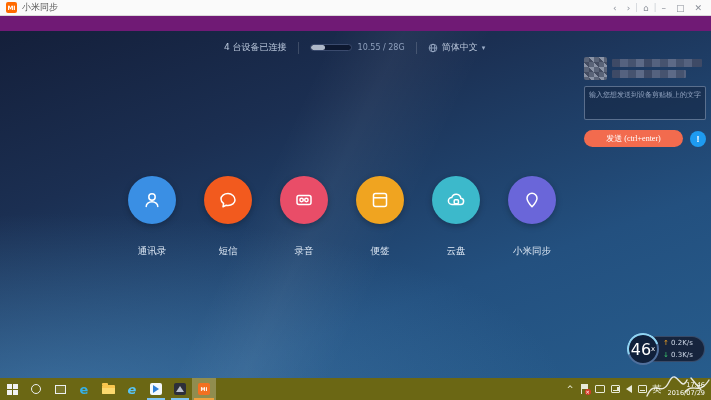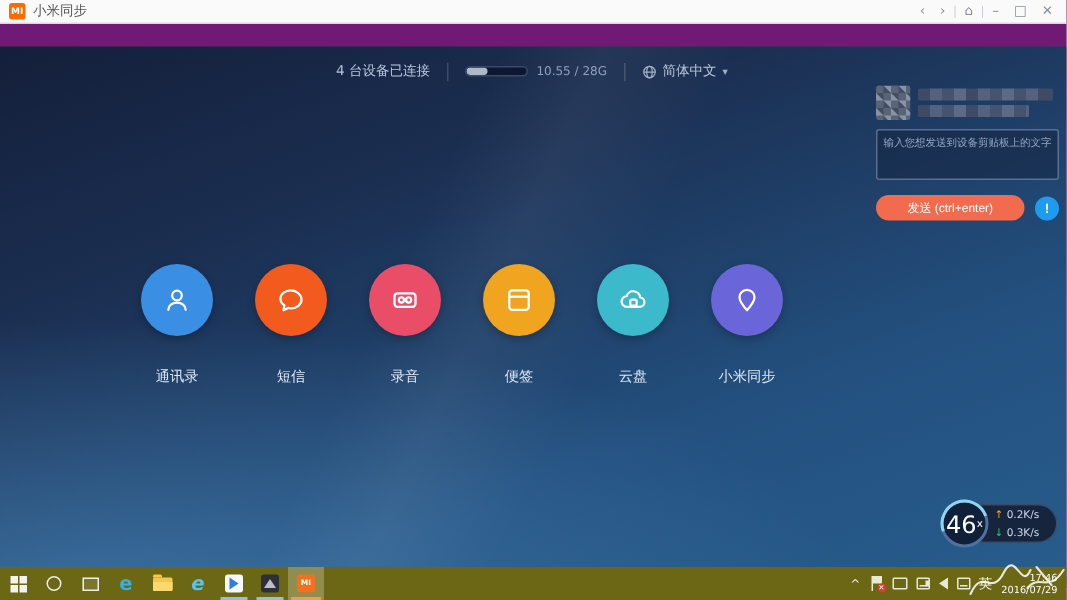--- a/index.html
+++ b/index.html
@@ -43,25 +43,25 @@
       linear-gradient(45deg, #8a93a5 25%, transparent 25%, transparent 75%, #8a93a5 75%),
       linear-gradient(45deg, #434c61 25%, transparent 25%, transparent 75%, #434c61 75%);
     background-size:10px 10px; background-position:0 0,5px 5px; }
   .name-bars { flex:1; padding-top:2px; }
   .name-bar { height:8px; border-radius:1px; margin-bottom:3px;
     background-image:linear-gradient(90deg,#3e4a66 0 8px,#55627f 8px 16px,#46536f 16px 24px,#5d6a87 24px 32px,#3e4a66 32px 40px,#55627f 40px 48px,#46536f 48px 56px,#5d6a87 56px 64px,#46536f 64px 72px,#55627f 72px 80px,#3e4a66 80px 88px); }
   .name-bar.b1 { width:90px; } .name-bar.b2 { width:74px; }
   .msg-input { width:122px; height:34px; margin-top:5px; resize:none; border:1px solid rgba(170,188,214,0.45); border-radius:2px; background:rgba(18,30,56,0.45); color:#c6d2e4; font-size:7px; padding:3px 4px; font-family:"DejaVu Sans","Liberation Sans",sans-serif; }
   .msg-input::placeholder { color:#93a5c2; }
   .send-row { display:flex; align-items:center; gap:7px; margin-top:6px; }
-  .send-btn { flex:1; height:17px; border:none; border-radius:9px; color:#fff; font-size:8px; cursor:pointer; font-family:Liberation Sans, sans-serif; }
+  .send-btn { flex:1; height:17px; border:none; border-radius:9px; color:#fff; font-size:8px; cursor:pointer; font-family:Liberation Serif, serif; }
   .info-btn { width:16px; height:16px; border-radius:50%; border:none; color:#fff; font-size:9px; font-weight:bold; cursor:pointer; display:flex; align-items:center; justify-content:center; }
 
   
-  .modules { position:absolute; left:80px; top:145px; width:588px; display:flex; justify-content:flex-start; }
+  .modules { position:absolute; left:48px; top:145px; width:588px; display:flex; justify-content:center; }
   .module { width:76px; display:flex; flex-direction:column; align-items:center; cursor:pointer; }
   .module-circle { width:48px; height:48px; border-radius:50%; display:flex; align-items:center; justify-content:center; box-shadow:0 2px 6px rgba(0,0,0,0.25); }
   .module-label { margin-top:21px; font-size:9.5px; color:#dfe9f5; }
 
   
   .speed { position:absolute; left:627px; top:302px; width:80px; height:32px; }
   .speed-pill { position:absolute; left:16px; top:3px; width:62px; height:26px; border-radius:13px; background:#16243d; border:1px solid rgba(120,150,190,0.35); }
   .speed-rows { position:absolute; left:36px; top:4px; }
   .speed-row { font-size:7px; line-height:12px; color:#cfd9e8; white-space:nowrap; }
   .arrow-up { color:#f5a623; } .arrow-down { color:#39c16a; }

